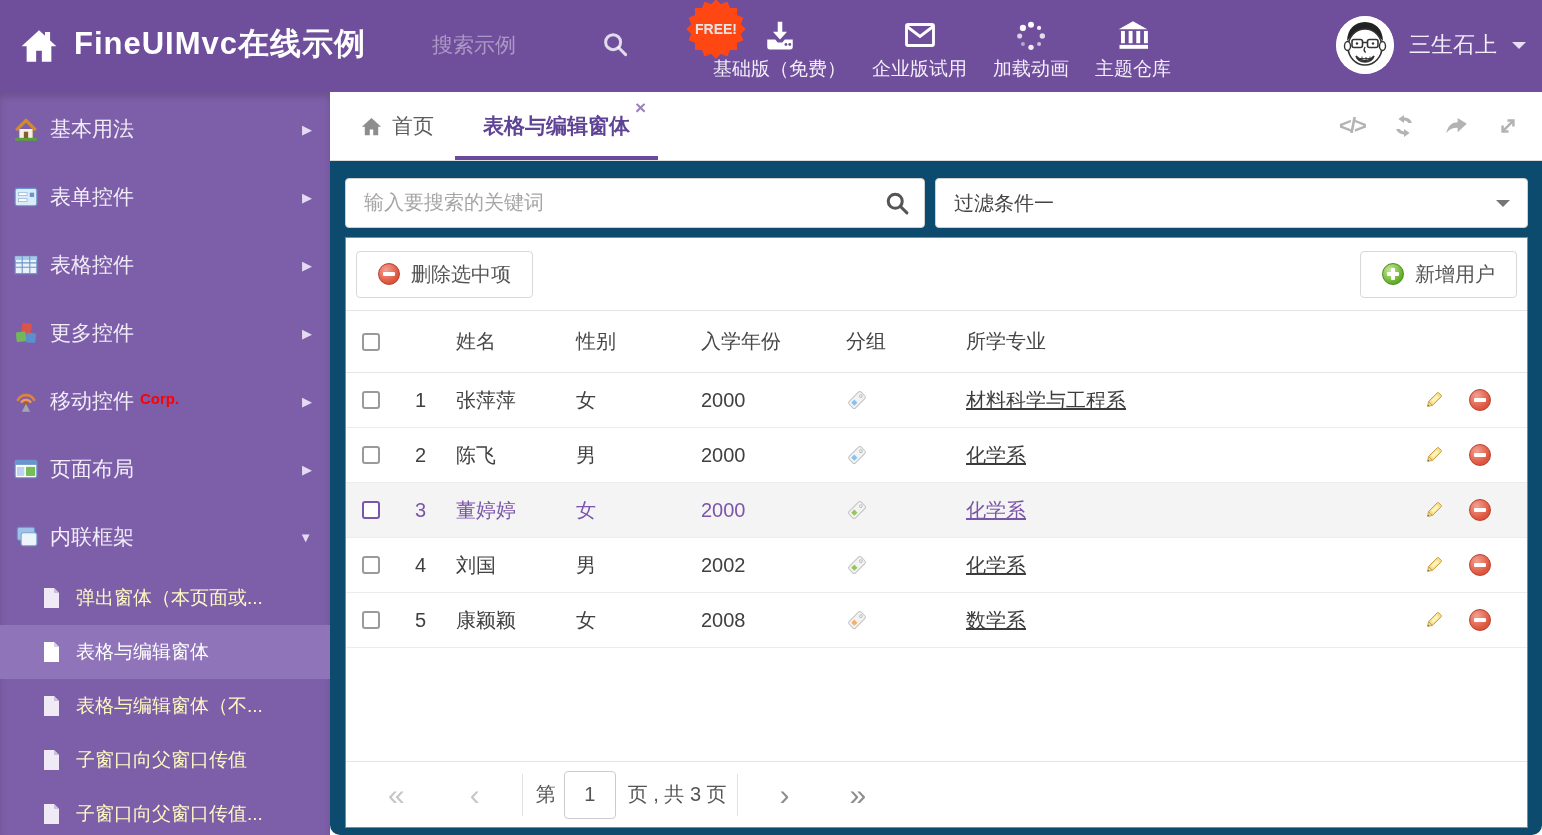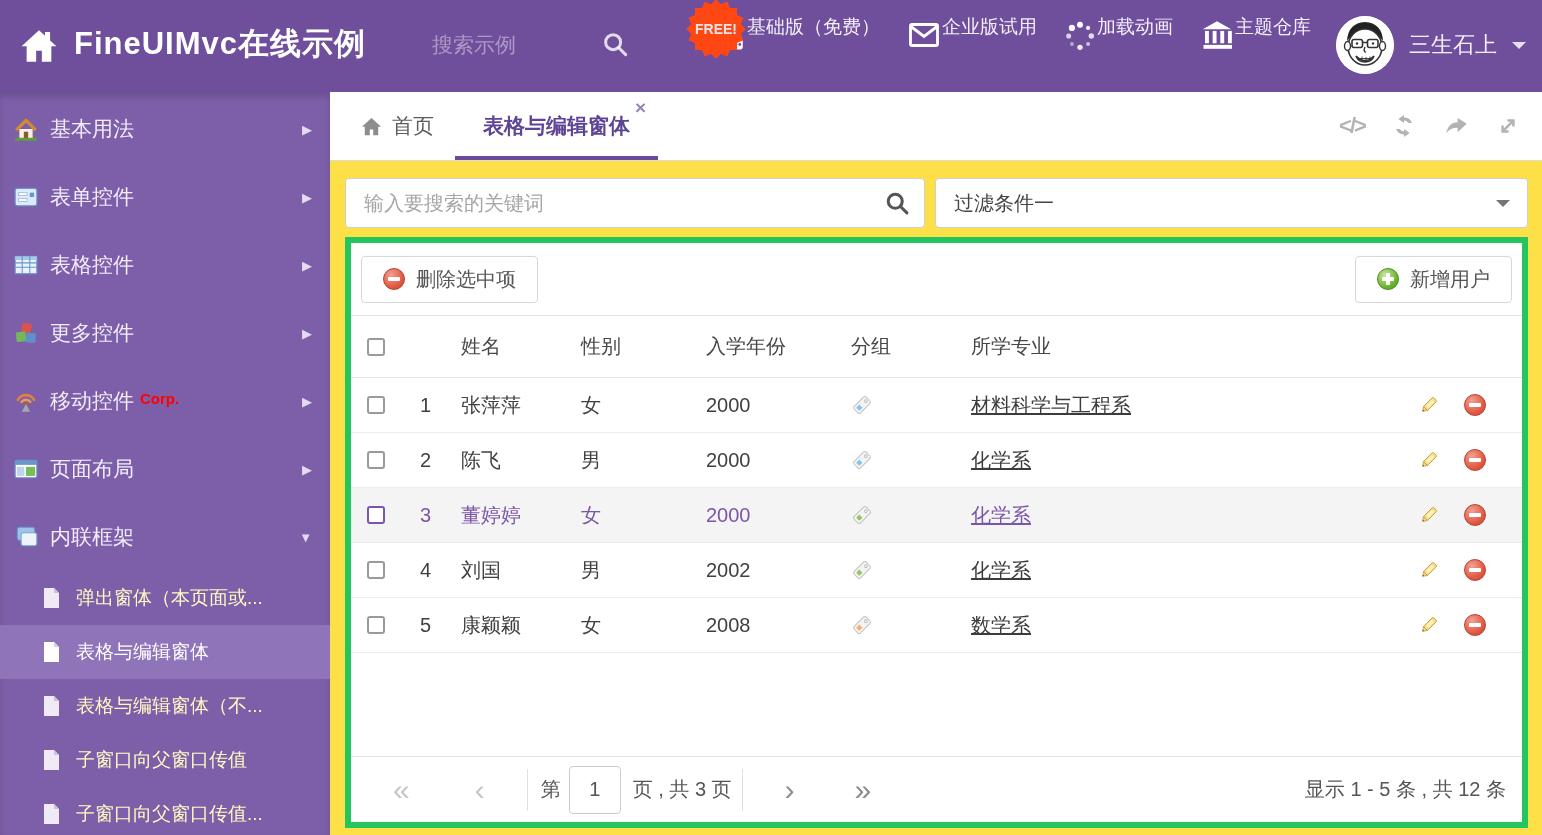--- a/index.html
+++ b/index.html
@@ -13,21 +13,21 @@
   .app-title{position:absolute;left:74px;top:23px;margin:0;font-size:31px;font-weight:bold;letter-spacing:1px;white-space:nowrap;text-align:right;}
   .top-search-text{position:absolute;left:432px;top:31px;font-size:21px;color:rgba(255,255,255,.42);cursor:text;}
   .top-search-icon{position:absolute;left:600px;top:29px;width:30px;height:30px;color:rgba(255,255,255,.8);cursor:pointer;}
 
   .free-badge{position:absolute;left:686px;top:-1px;width:60px;height:60px;z-index:6;}
   .burst{position:absolute;left:9px;top:9px;width:42px;height:42px;background:#ff4713;}
   .burst.b2{transform:rotate(22.5deg);} .burst.b3{transform:rotate(45deg);} .burst.b4{transform:rotate(67.5deg);}
   .free-text{position:absolute;inset:0;display:flex;align-items:center;justify-content:center;color:#e5e5e5;font-size:14px;font-weight:bold;}
 
   .top-nav{position:absolute;left:700px;top:11px;display:flex;}
-  .nav-item{display:flex;flex-direction:row;align-items:flex-start;padding:0 13px;cursor:pointer;}
+  .nav-item{display:flex;flex-direction:column;align-items:center;padding:0 13px;cursor:pointer;}
   .nav-icon{height:42px;display:flex;align-items:flex-end;justify-content:center;}
   .nav-icon svg{display:block;}
   .nav-label{font-size:19px;margin-top:3px;white-space:nowrap;color:#f3eef9;}
 
   .user{position:absolute;right:16px;top:16px;display:flex;align-items:center;gap:15px;cursor:pointer;}
   .avatar{width:58px;height:58px;border-radius:50%;overflow:hidden;background:#fff;flex:0 0 auto;}
   .username{font-size:22px;color:#f3eef9;}
   .user-caret{width:0;height:0;border:7px solid transparent;border-top-color:#e8e0f2;margin-top:7px;}
 
   
@@ -38,40 +38,40 @@
   .m-icon svg{width:26px;height:26px;display:block;}
   .m-label{font-size:21px;white-space:nowrap;}
   .m-badge{color:#ff0000;font-size:15px;font-weight:bold;margin-left:6px;margin-top:-6px;}
   .m-arrow{margin-left:auto;font-size:13px;color:#e4daf1;}
   .submenu-item{height:54px;display:flex;align-items:center;padding-left:40px;color:#fef9c3;font-size:19px;cursor:pointer;white-space:nowrap;}
   .submenu-item.selected{background:#8f74ba;color:#ffffff;}
   .s-icon{width:22px;height:22px;margin-right:14px;flex:0 0 auto;}
   .s-icon svg{width:22px;height:22px;display:block;}
 
   
-  .content{position:absolute;top:92px;left:330px;right:0;bottom:0;background:#fde047;}
+  .content{position:absolute;top:92px;left:330px;right:0;bottom:0;background:#0c4a6e;border-radius:10px;}
   .tabbar{position:relative;height:68px;border-bottom:1px solid #dcdcdc;background:#fff;}
   .tab-home{position:absolute;left:30px;top:0;height:100%;display:flex;align-items:center;gap:9px;color:#5d5d5d;font-size:21px;cursor:pointer;}
   .tab-active{position:absolute;left:125px;top:0;height:100%;width:203px;display:flex;align-items:center;justify-content:center;color:#5f4496;font-size:21px;font-weight:bold;cursor:pointer;}
   .tab-active::after{content:"";position:absolute;left:0;right:0;bottom:0;height:4px;background:#6a4a9d;}
   .tab-close{position:absolute;right:12px;top:6px;font-size:19px;font-weight:bold;color:#9a82bd;line-height:1;cursor:pointer;}
   .tab-tools{position:absolute;right:20px;top:0;height:100%;display:flex;align-items:center;gap:24px;color:#b3b3b3;}
   .tool{width:28px;height:28px;cursor:pointer;display:flex;align-items:center;justify-content:center;}
   .tool svg{width:26px;height:26px;}
   .tool-code{font-size:22px;font-weight:bold;letter-spacing:-2px;color:#b3b3b3;}
 
   .filter-row{position:absolute;top:86px;left:15px;right:14px;height:50px;display:flex;gap:10px;}
   .search-box{width:580px;position:relative;border:1px solid #cfcfcf;border-radius:4px;box-sizing:border-box;background:#fff;}
-  .search-box input{width:100%;height:100%;border:0;outline:0;background:transparent;font-size:20px;color:#444;padding:0 52px 0 18px;box-sizing:border-box;font-family:Liberation Serif, serif;}
+  .search-box input{width:100%;height:100%;border:0;outline:0;background:transparent;font-size:20px;color:#444;padding:0 52px 0 18px;box-sizing:border-box;font-family:Liberation Mono, monospace;}
   .search-box input::placeholder{color:#a6a6a6;}
   .mag{position:absolute;right:13px;top:10px;width:28px;height:28px;color:#555;cursor:pointer;}
   .select-box{flex:1;position:relative;border:1px solid #cfcfcf;border-radius:4px;display:flex;align-items:center;padding:0 18px;font-size:20px;color:#444;cursor:pointer;background:#fff;}
   .select-caret{position:absolute;right:17px;top:21px;width:0;height:0;border:7px solid transparent;border-top-color:#757575;}
 
-  .grid-panel{position:absolute;left:15px;top:145px;width:1183px;bottom:7px;border:6px solid #22c55e;box-sizing:border-box;background:#fff;}
+  .grid-panel{position:absolute;left:15px;top:145px;width:1183px;bottom:7px;border:1px solid #22c55e;box-sizing:border-box;background:#fff;}
   .panel-toolbar{height:72px;display:flex;align-items:center;justify-content:space-between;padding:0 10px;border-bottom:1px solid #e5e5e5;box-sizing:content-box;}
   .btn{display:flex;align-items:center;gap:11px;height:47px;padding:0 21px;border:1px solid #d8d8d8;border-radius:4px;background:#fff;font-size:20px;color:#555;cursor:pointer;font-family:inherit;}
 
   .icon-del{width:22px;height:22px;border-radius:50%;background:radial-gradient(circle at 35% 30%,#f2a193,#e05a43 62%,#c94430);border:1px solid #b8402e;position:relative;box-sizing:border-box;flex:0 0 auto;}
   .icon-del::after{content:"";position:absolute;left:4px;top:8px;width:12px;height:4px;background:#fff;border-radius:1px;}
   .icon-add{width:22px;height:22px;border-radius:50%;background:radial-gradient(circle at 35% 30%,#c8e7a0,#6cb52e 62%,#4f9420);border:1px solid #4c8d20;position:relative;box-sizing:border-box;flex:0 0 auto;}
   .icon-add::before{content:"";position:absolute;left:4px;top:8px;width:12px;height:4px;background:#fff;border-radius:1px;}
   .icon-add::after{content:"";position:absolute;left:8px;top:4px;width:4px;height:12px;background:#fff;border-radius:1px;}
 
   .trow{display:flex;align-items:center;justify-content:flex-end;}
@@ -614,18 +614,17 @@
       <div class="pager">
         <span class="pg-btn pg-disabled pg-first">«</span>
         <span class="pg-btn pg-disabled pg-prev">‹</span>
         <span class="pg-sep pg-sep1"></span>
         <span class="pg-label1">第</span>
         <input class="pg-input" value="1" style="">
         <span class="pg-label2">页 , 共 3 页</span>
         <span class="pg-sep pg-sep2"></span>
         <span class="pg-btn pg-enabled pg-next">›</span>
         <span class="pg-btn pg-enabled pg-last">»</span>
-        <span class="pg-summary">显示 1 - 5 条 , 共 12 条</span>
       </div>
 
     </div>
   </main>
 </div>
 
 </body></html>

